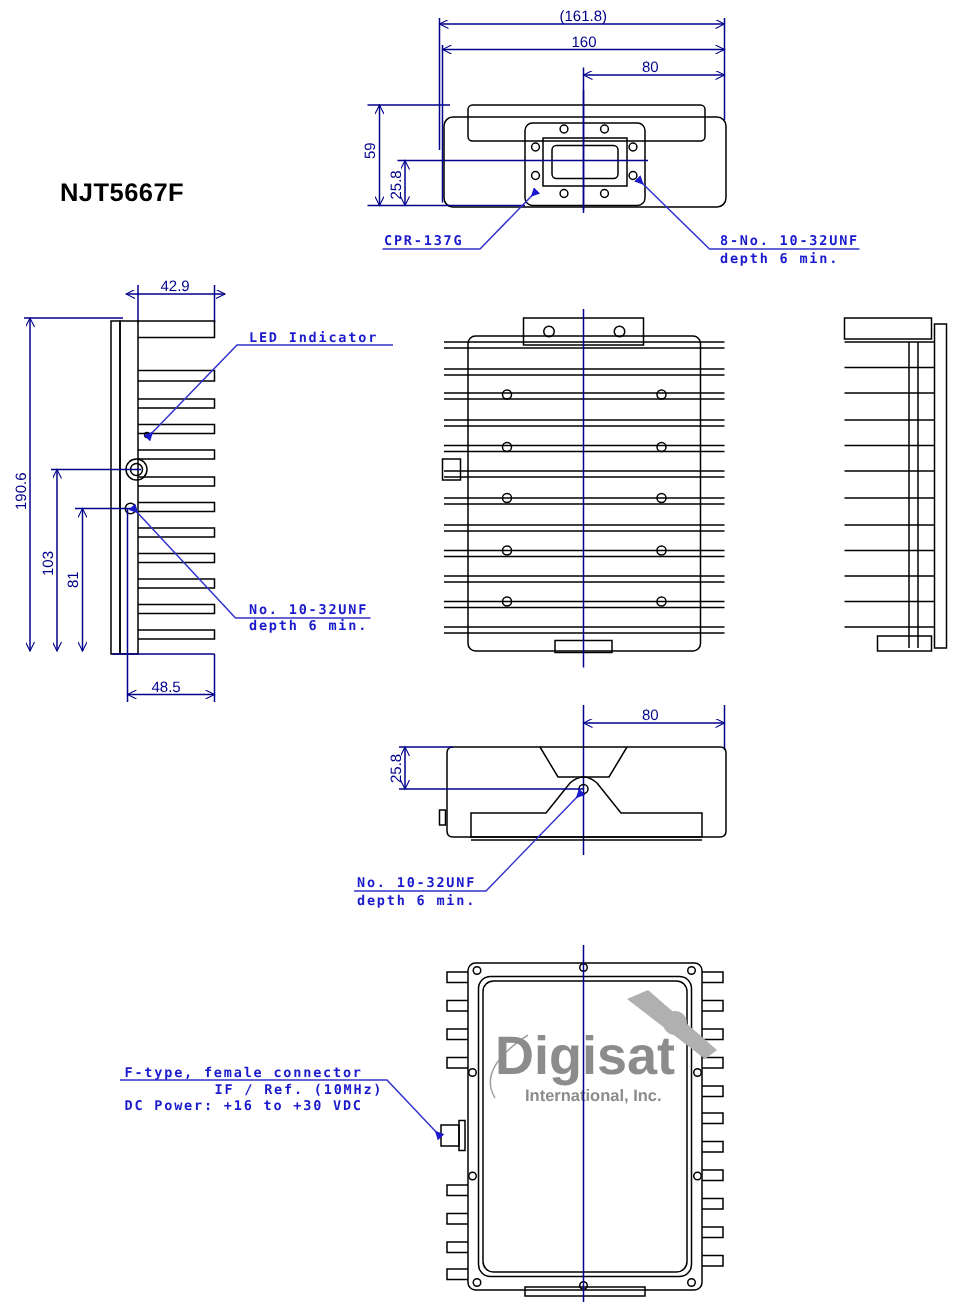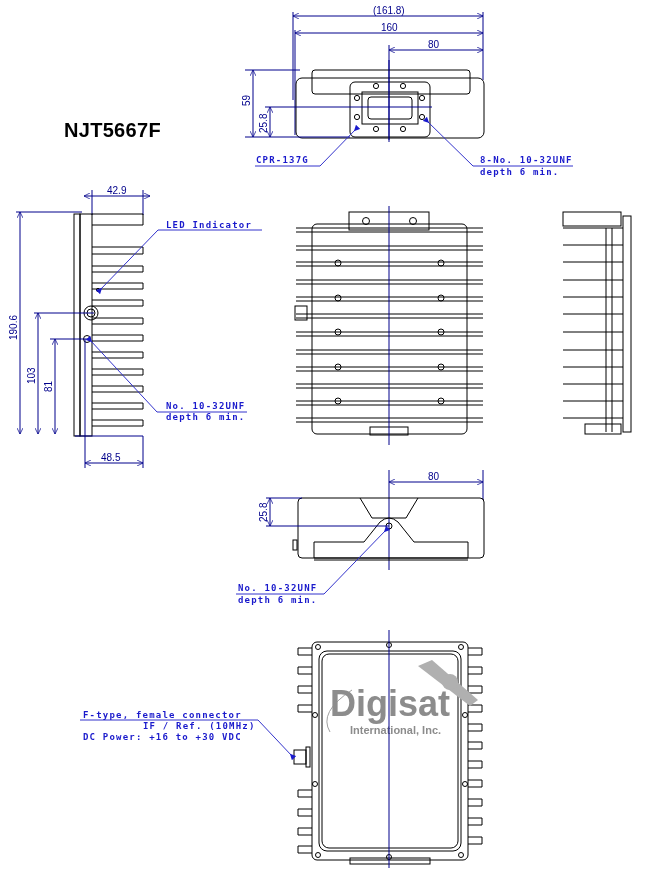--- a/index.html
+++ b/index.html
@@ -1,18 +1,18 @@
 <!DOCTYPE html>
 <html><head>
 <meta charset="utf-8">
 <style>
   html,body{margin:0;padding:0;background:#ffffff;}
   body{width:649px;height:871px;position:relative;overflow:hidden;font-family:"Liberation Sans",sans-serif;}
   #drawing{position:absolute;left:0;top:0;width:649px;height:871px;}
-  .title{position:absolute;left:40px;top:119px;font-family:"Liberation Sans",sans-serif;font-weight:bold;font-size:20px;color:#000;letter-spacing:0.3px;margin-left:24px;}
+  .title{position:absolute;left:40px;top:119px;font-family:"Liberation Sans",sans-serif;font-weight:bold;font-size:17px;color:#000;letter-spacing:0.3px;}
   .dim{font-family:"Liberation Sans",sans-serif;font-size:10px;fill:#00008b;}
   .note{font-family:"DejaVu Sans Mono",monospace;font-size:9px;font-weight:bold;fill:#1a1acc;letter-spacing:1.2px;}
   .logo-main{font-family:"Liberation Sans",sans-serif;font-size:36px;font-weight:bold;fill:#8c8c8c;}
   .logo-sub{font-family:"Liberation Sans",sans-serif;font-size:11px;font-weight:bold;fill:#8c8c8c;}
   .blk{stroke:#000;fill:none;stroke-width:1;}
   .blu{stroke:#00008b;fill:none;stroke-width:1;}
   .ldr{stroke:#3333cc;fill:none;stroke-width:1;}
 </style>
 </head>
 <body>

